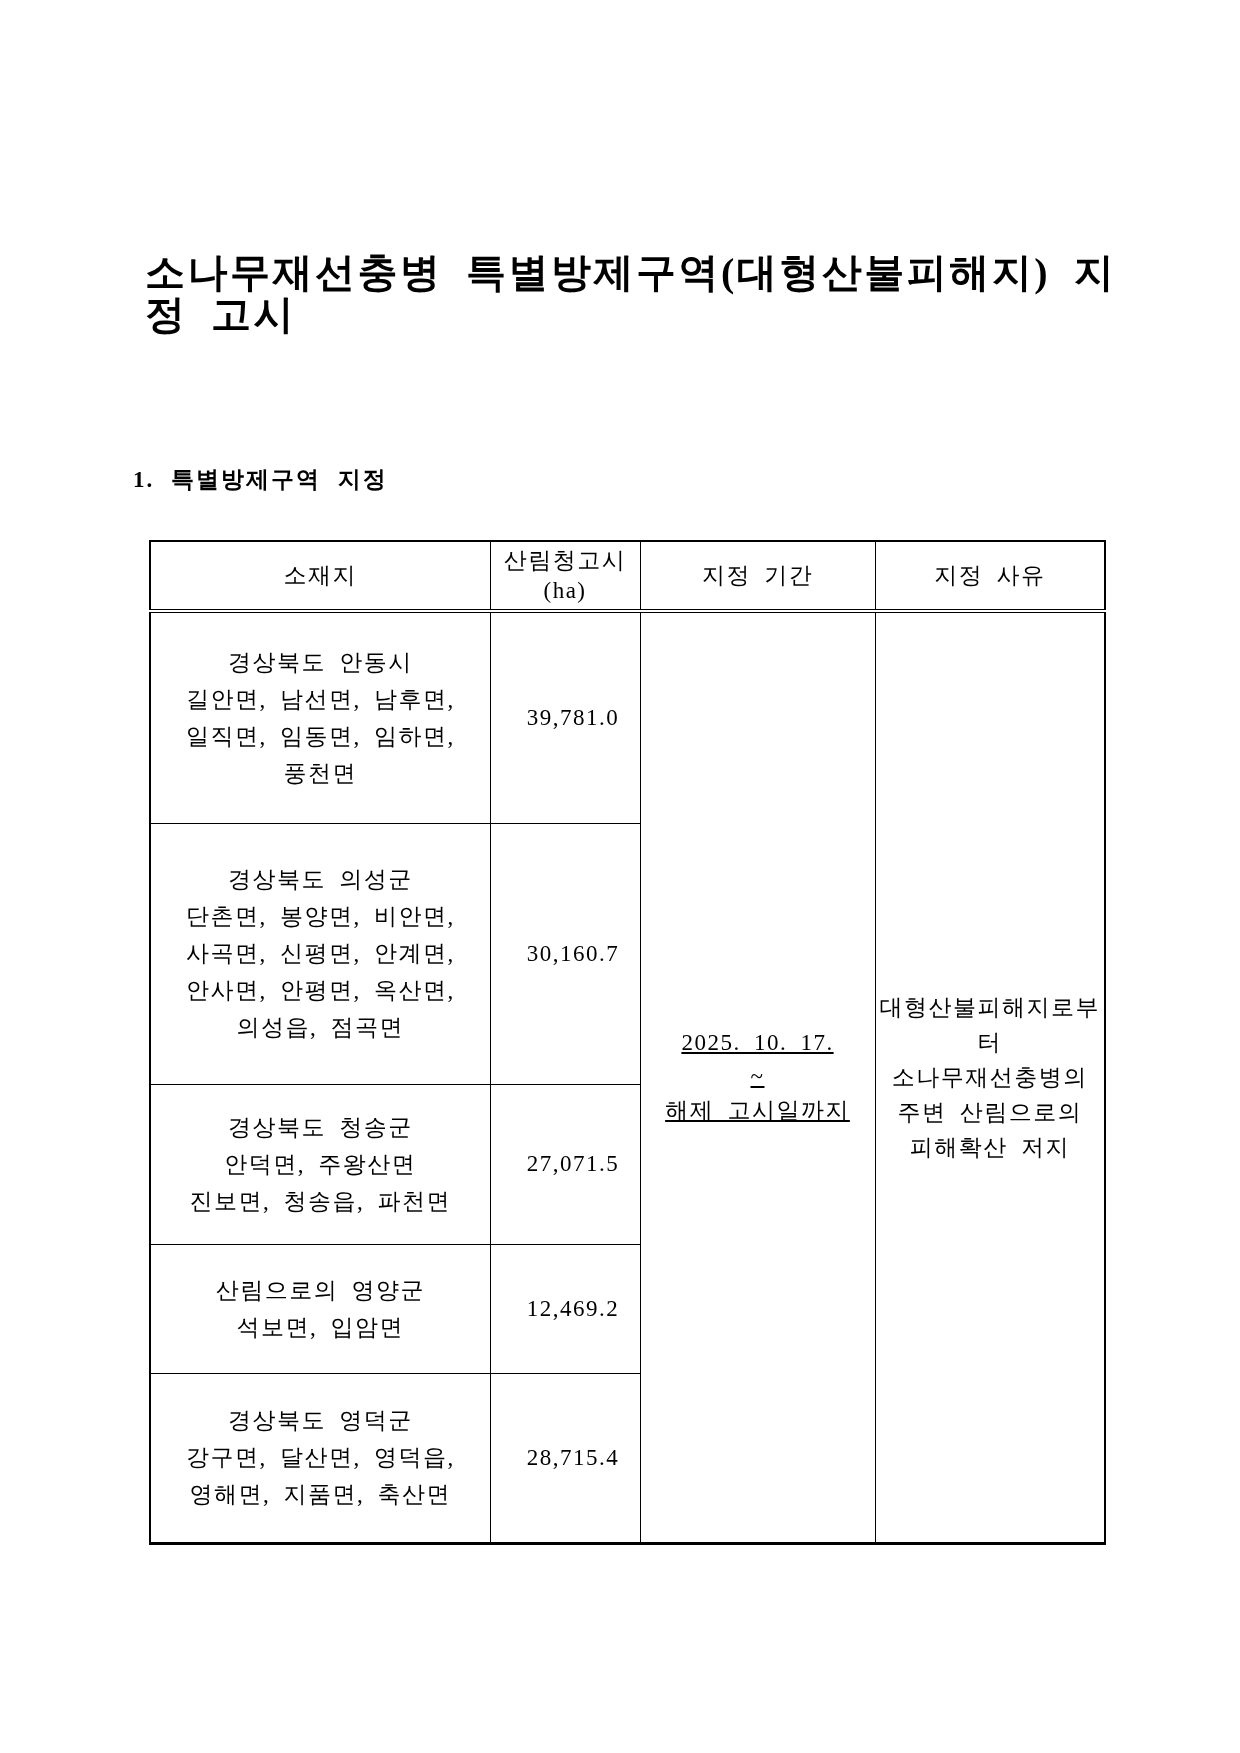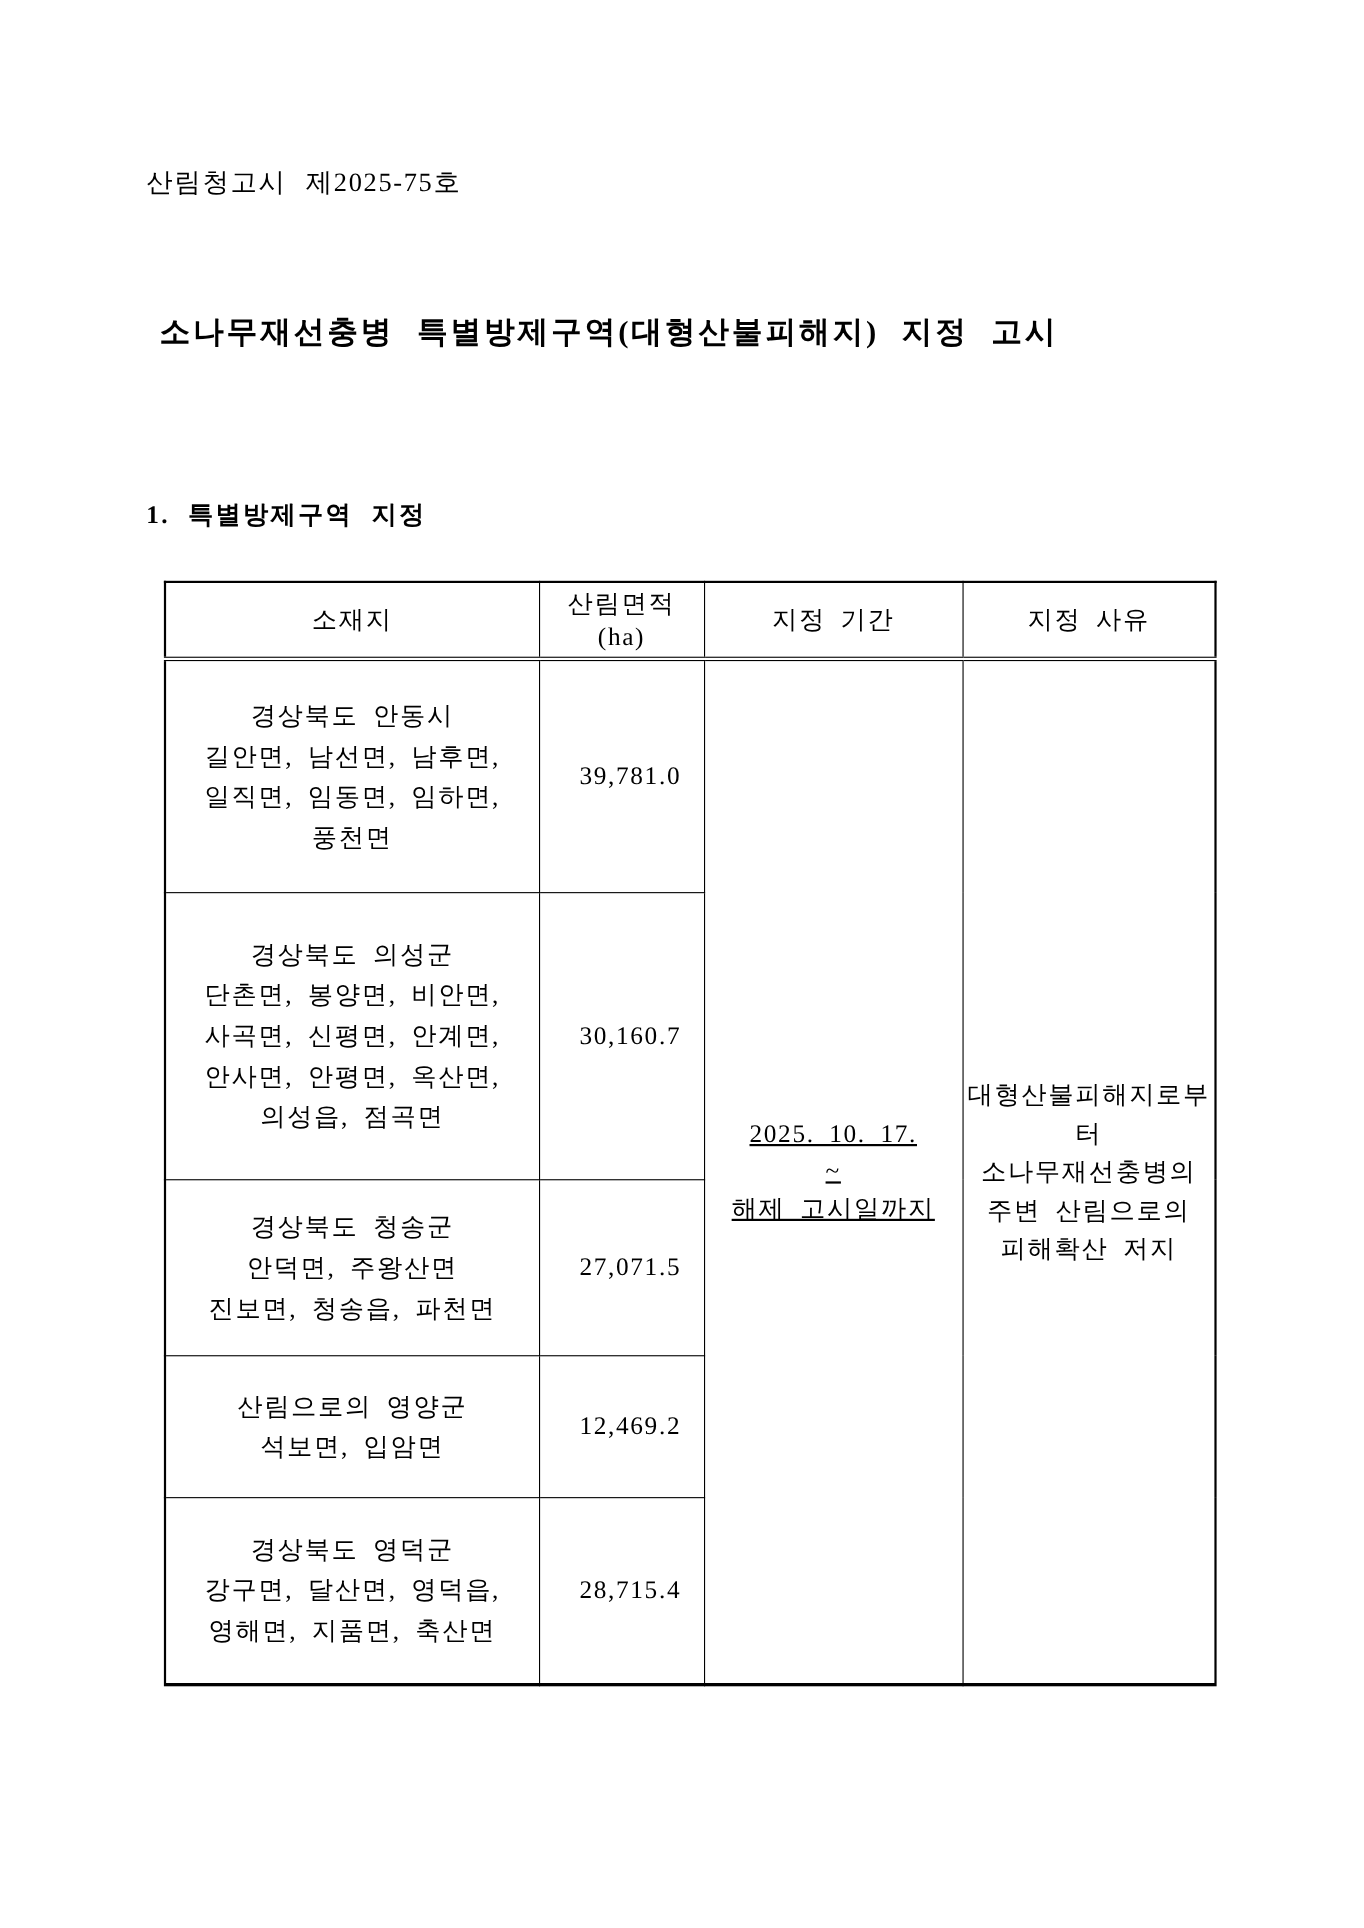--- a/index.html
+++ b/index.html
@@ -18,21 +18,21 @@
   }
   .notice-number {
     font-size: 24px;
     letter-spacing: 1.5px;
     word-spacing: 10px;
     line-height: 30px;
   }
   .doc-title {
     margin-top: 100px;
     margin-left: 12px;
-    font-size: 28px;
+    font-size: 40px;
     font-weight: bold;
     letter-spacing: 2.5px;
     word-spacing: 11px;
     line-height: 42px;
   }
   .section-heading {
     margin-top: 126px;
     font-size: 23px;
     font-weight: bold;
     letter-spacing: 2px;
@@ -74,38 +74,37 @@
     padding-left: 16px; 
   }
   .period-cell div { line-height: 34px; text-decoration: underline; }
   .reason-cell div { line-height: 35px; }
 </style>
 </head>
 <body>
 
 <div class="page">
 
-  <div class="notice-number">산림청고시 제2025-75호</div>
 
   <h1 class="doc-title">소나무재선충병 특별방제구역(대형산불피해지) 지정 고시</h1>
 
   <h2 class="section-heading">1. 특별방제구역 지정</h2>
 
   <table class="designation-table">
     <colgroup>
       <col style="width:340px">
       <col style="width:150px">
       <col style="width:235px">
       <col style="width:230px">
     </colgroup>
     <thead>
       <tr>
         <th>소재지</th>
         <th>
-          <span>산림면적</span><br>
+          <span>산림청고시</span><br>
           <span>(ha)</span>
         </th>
         <th>지정 기간</th>
         <th>지정 사유</th>
       </tr>
     </thead>
     <tbody>
         <tr class="r0">
           <td class="loc-cell">
             <div>경상북도 안동시</div>

